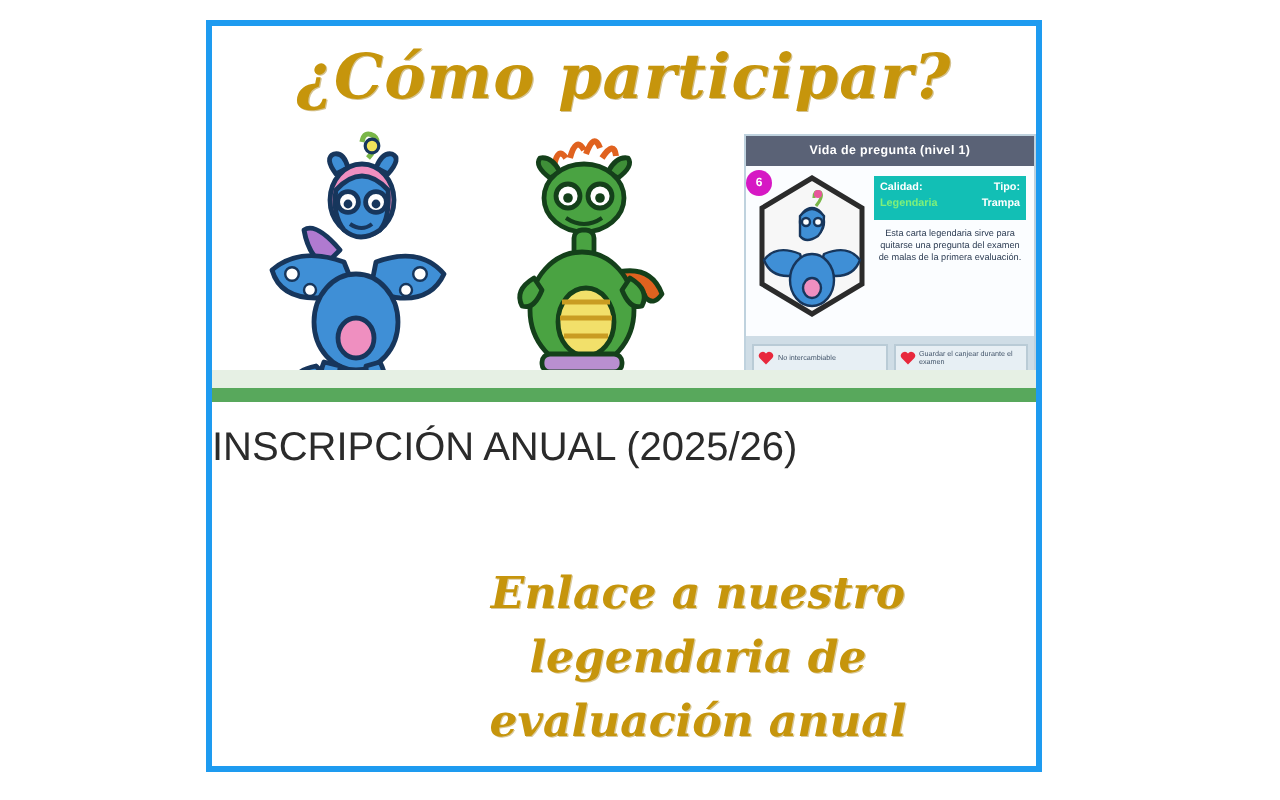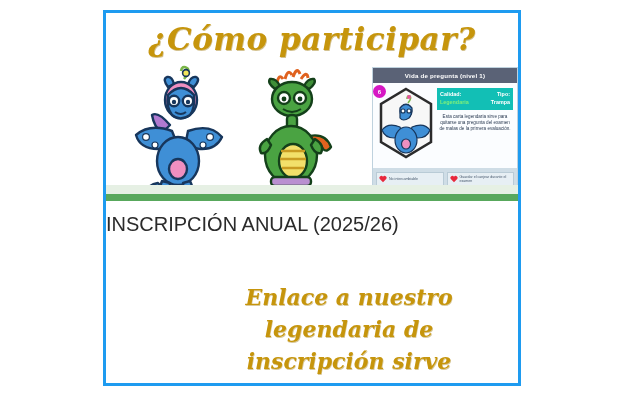--- a/index.html
+++ b/index.html
@@ -312,17 +312,17 @@
     <div id="divider-band"></div>
     <div id="divider-bar"></div>
 
     <div id="info-lines">
       <div>INSCRIPCIÓN ANUAL (2025/26)</div>
     </div>
 
     <div id="script-block">
       <div>Enlace a nuestro</div>
       <div>legendaria de</div>
-      <div>inscripción sirve</div>
+      <div>evaluación anual</div>
     </div>
 
   </div>
 </div>
 
 </body></html>

